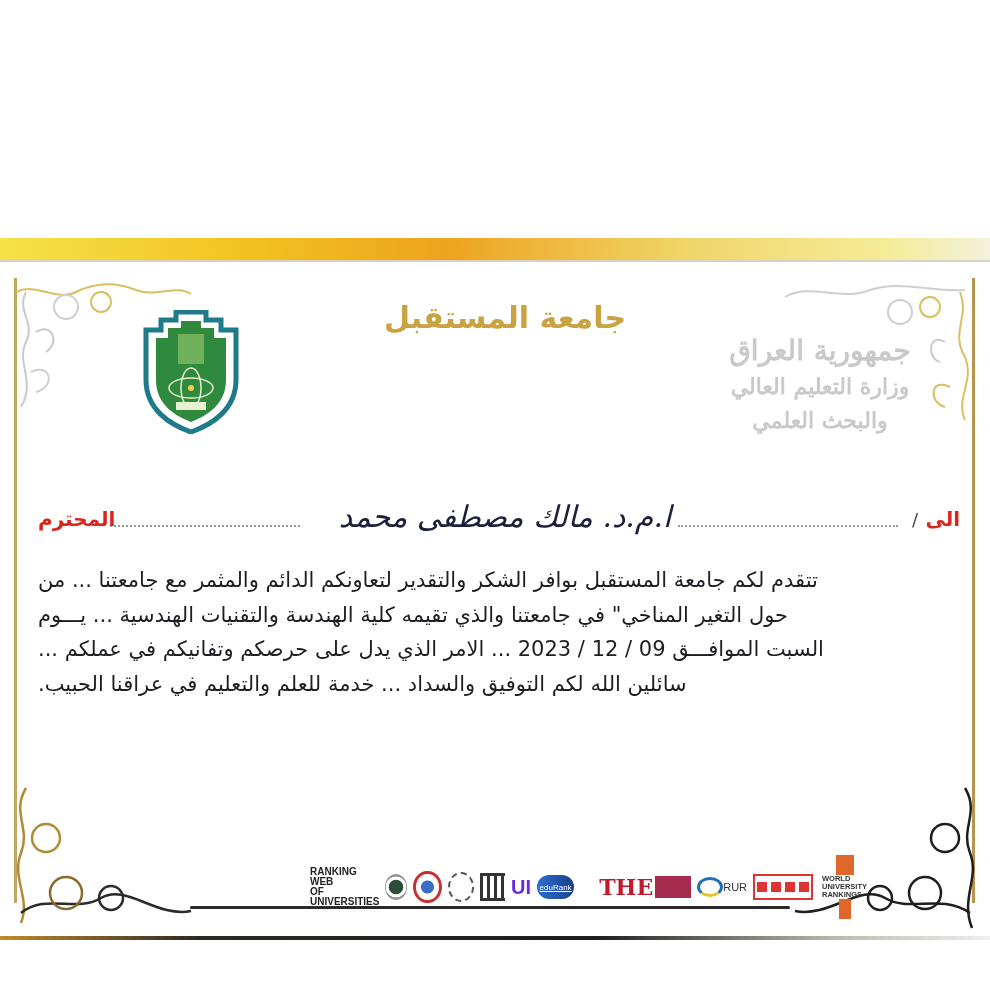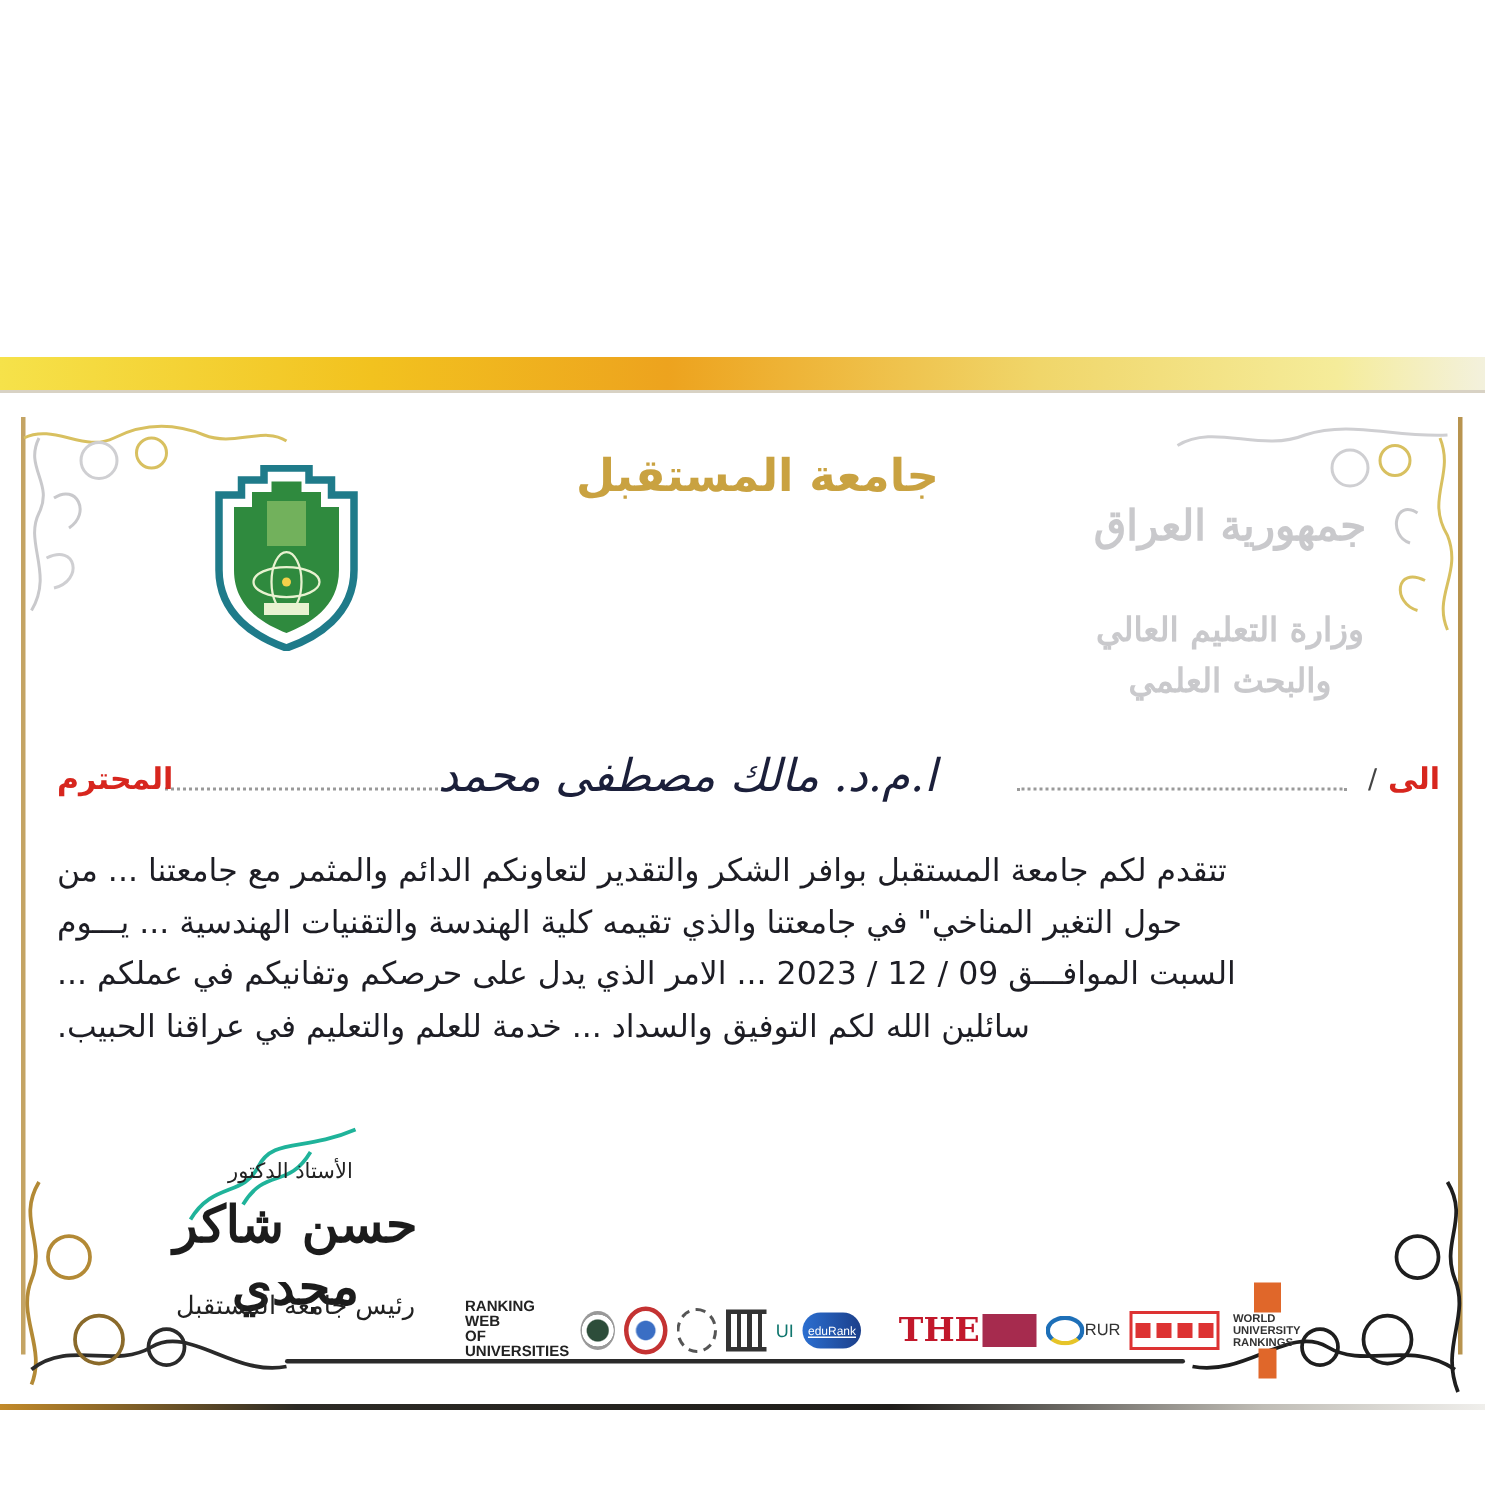--- a/index.html
+++ b/index.html
@@ -18,27 +18,27 @@
   .univ-name{position:absolute;left:345px;top:62px;width:320px;text-align:center;
     font-family:"DejaVu Sans",sans-serif;font-weight:bold;font-size:30px;letter-spacing:3px;
     color:#c9a241;}
   .title{position:absolute;left:300px;top:105px;width:400px;text-align:center;
     font-family:"DejaVu Serif",serif;font-weight:bold;font-size:58px;line-height:80px;
     color:#c9a13a;text-shadow:1px 1px 0 #8a6a1e;}
   .logo{position:absolute;left:136px;top:72px;width:110px;height:124px;}
   .ministry{position:absolute;left:700px;top:95px;width:240px;text-align:center;
     font-family:"DejaVu Serif",serif;color:#c9c9cc;}
   .ministry .l1{font-size:28px;font-weight:bold;line-height:36px;}
-  .ministry .l2{font-size:22px;font-weight:bold;line-height:34px;margin-top:34px;}
+  .ministry .l2{font-size:22px;font-weight:bold;line-height:34px;}
 
   .to-line{position:absolute;left:30px;top:265px;width:930px;height:40px;direction:rtl;}
   .to-label{position:absolute;right:0;top:4px;color:#d7261e;font-weight:bold;font-size:20px;}
   .to-slash{position:absolute;right:42px;top:6px;color:#444;font-size:18px;}
   .dots{position:absolute;top:22px;border-bottom:2px dotted #9a9a9a;height:0;}
-  .recipient{position:absolute;left:262px;top:-4px;width:400px;text-align:left;
+  .recipient{position:absolute;left:275px;top:-4px;width:400px;text-align:center;
     font-family:"DejaVu Serif",serif;font-size:30px;font-style:italic;color:#1b1f3a;}
   .respected{position:absolute;left:8px;top:4px;color:#d7261e;font-weight:bold;font-size:20px;}
 
   .body-text{position:absolute;left:38px;top:325px;width:918px;direction:rtl;text-align:left;
     font-family:"DejaVu Sans",sans-serif;font-size:21px;line-height:34.5px;color:#1d1d24;}
   .body-text .hl{color:#2b2a6b;}
 
   .sig{position:absolute;left:92px;top:530px;width:210px;height:130px;text-align:center;}
   .sig .prof{font-family:"DejaVu Serif",serif;font-size:14px;color:#222;position:absolute;left:60px;top:4px;}
   .sig .name{font-family:"DejaVu Serif",serif;font-weight:bold;font-size:34px;color:#1c1c1c;position:absolute;left:0;top:28px;width:210px;}
@@ -137,41 +137,33 @@
     <span class="respected">المحترم</span>
   </div>
 
   <div class="body-text">
     <div>تتقدم لكم جامعة المستقبل بوافر الشكر والتقدير لتعاونكم الدائم والمثمر مع جامعتنا ... من</div>
     <div>حول التغير المناخي" في جامعتنا والذي تقيمه كلية الهندسة والتقنيات الهندسية ... يـــوم</div>
     <div>السبت الموافـــق 09 / 12 / 2023 ... الامر الذي يدل على حرصكم وتفانيكم في عملكم ...</div>
     <div>سائلين الله لكم التوفيق والسداد ... خدمة للعلم والتعليم في عراقنا الحبيب.</div>
   </div>
 
-  <div class="sig">
-    <svg class="scribble" width="120" height="70" viewBox="0 0 120 70">
-      <path d="M5 65 C20 40,40 50,50 30 C60 10,80 20,115 5 M40 55 C55 30,70 45,85 20" fill="none" stroke="#1fb39a" stroke-width="2.5"></path>
-    </svg>
-    <div class="prof">الأستاذ الدكتور</div>
-    <div class="name">حسن شاكر مجدي</div>
-    <div class="role">رئيس جامعة المستقبل</div>
-  </div>
 
   <div class="rankings">
     <div class="rk rk-web">
       <div>
           <div>RANKING WEB</div>
           <div>OF UNIVERSITIES</div>
         </div>
     </div>
     <div class="rk rk-circle" style="background:radial-gradient(circle,#2d4d3a 40%,#fff 45%,#fff 60%,#999 62%);"></div>
     <div class="rk rk-circle" style="border:3px solid #c43232;background:radial-gradient(circle,#3a6ec4 35%,#fff 40%);"></div>
     <div class="rk rk-circle" style="border:2px dashed #555;"></div>
     <div class="rk" style="width:30px;height:22px;border-top:3px solid #333;border-bottom:3px solid #333;background:repeating-linear-gradient(90deg,#333 0 3px,#fff 3px 7px);"></div>
-    <div class="rk" style="font-weight:normal;color:#0f766e;font-size:12px;">UI</div>
+    <div class="rk" style="font-weight:bold;color:#6d28d9;font-size:20px;">UI</div>
     <div class="rk" style="width:44px;height:24px;border-radius:12px;background:linear-gradient(90deg,#2b6fd1,#1c3f8a);color:#fff;font-size:8px;text-decoration:underline;">eduRank</div>
     <div class="rk">
       <span class="rk-the">THE</span>
         <span class="rk-the-box"></span>
     </div>
     <div class="rk">
       <span style="display:inline-block;width:20px;height:14px;border-radius:50%;border:3px solid #1d6fb8;border-bottom-color:#e6c428;"></span>
       <span class="rk-rur">RUR</span>
     </div>
     <div class="rk rk-qs">

